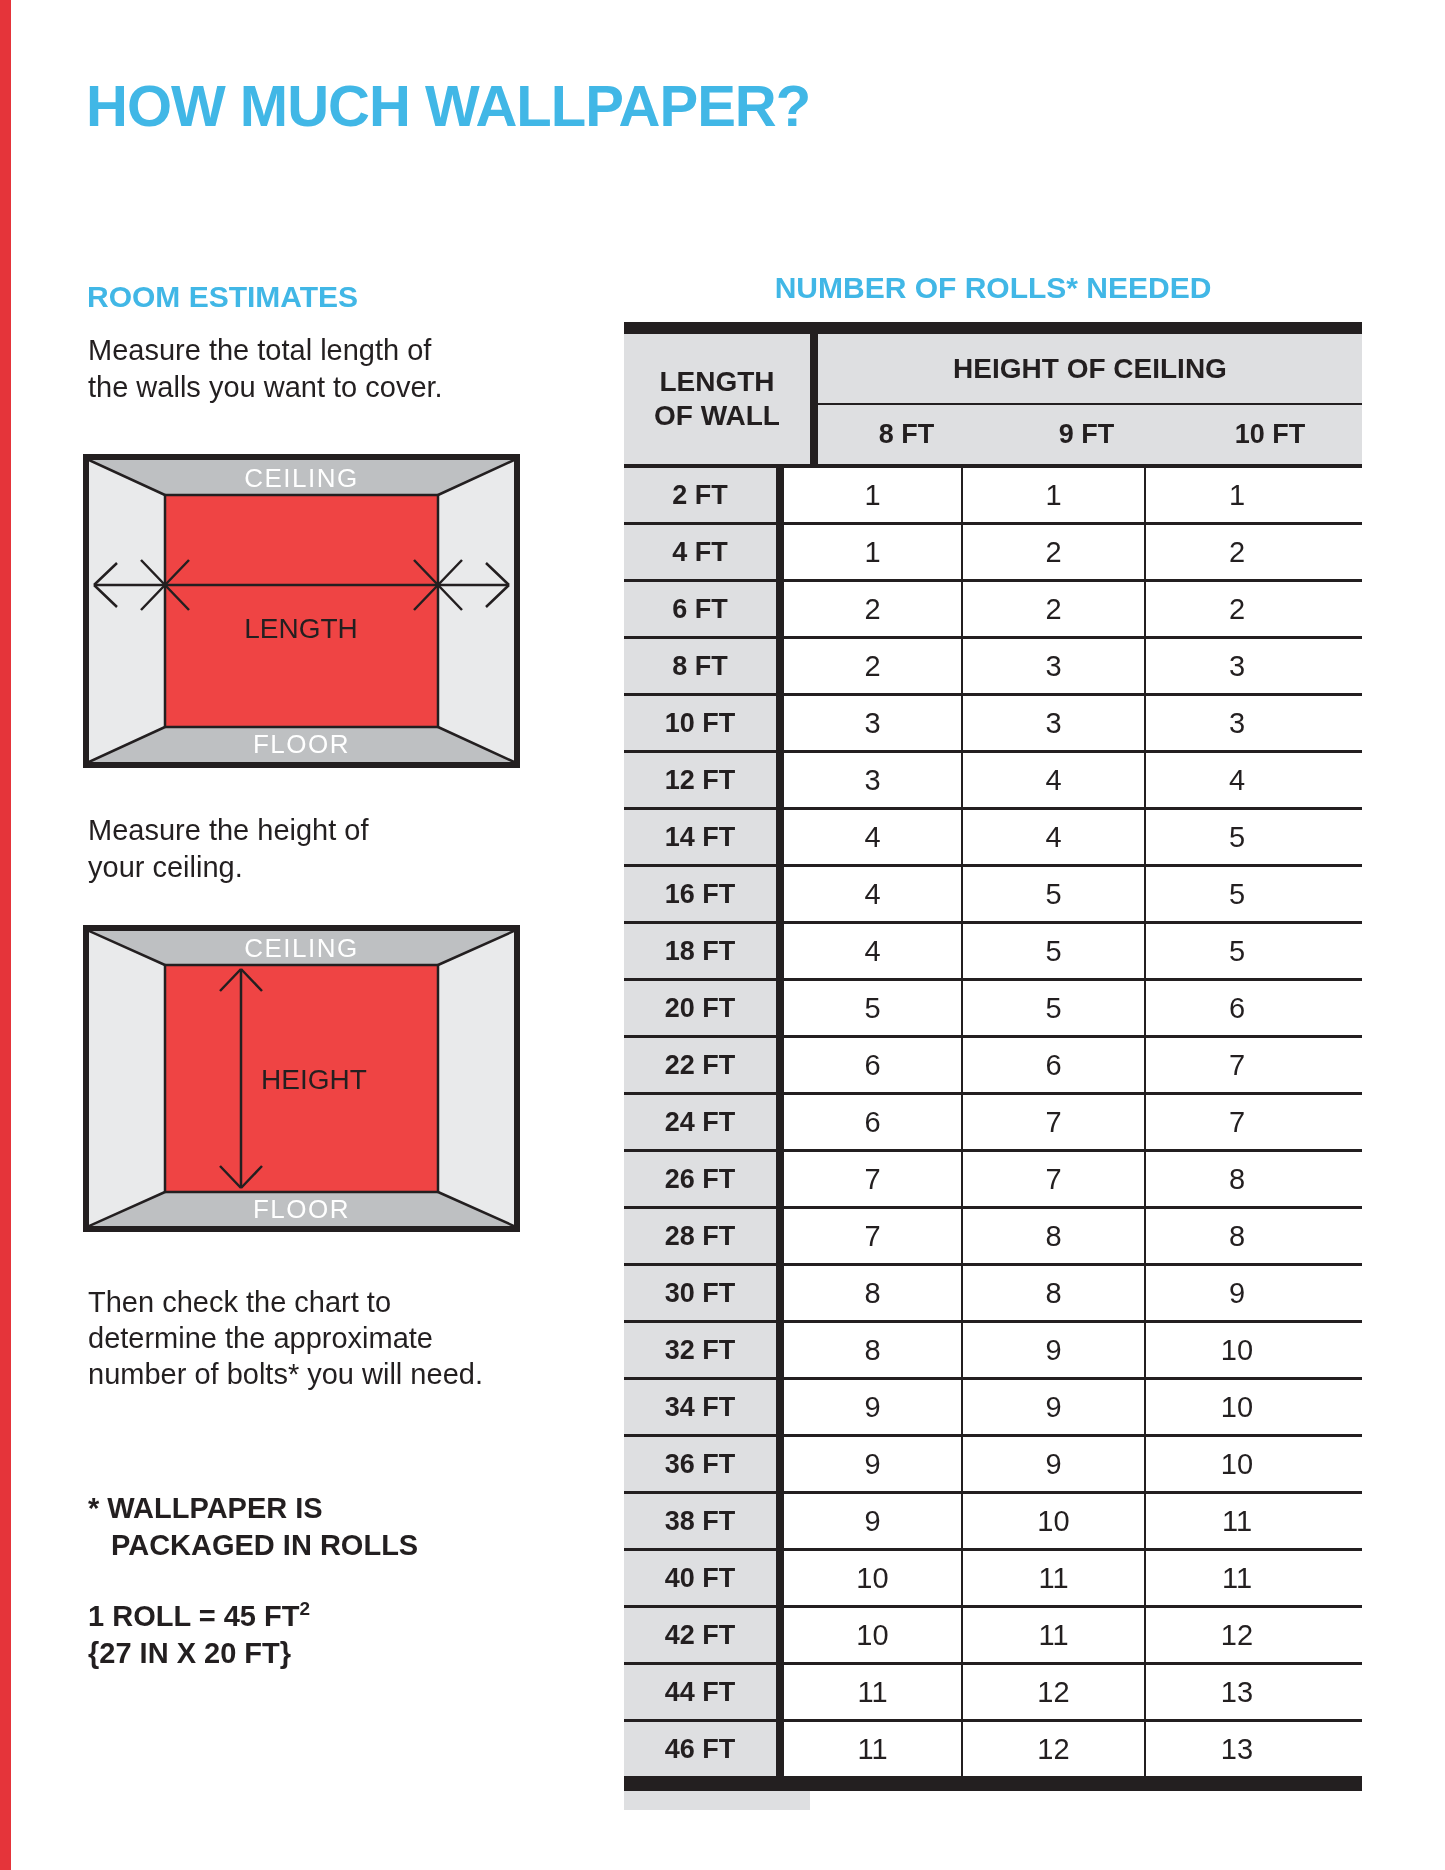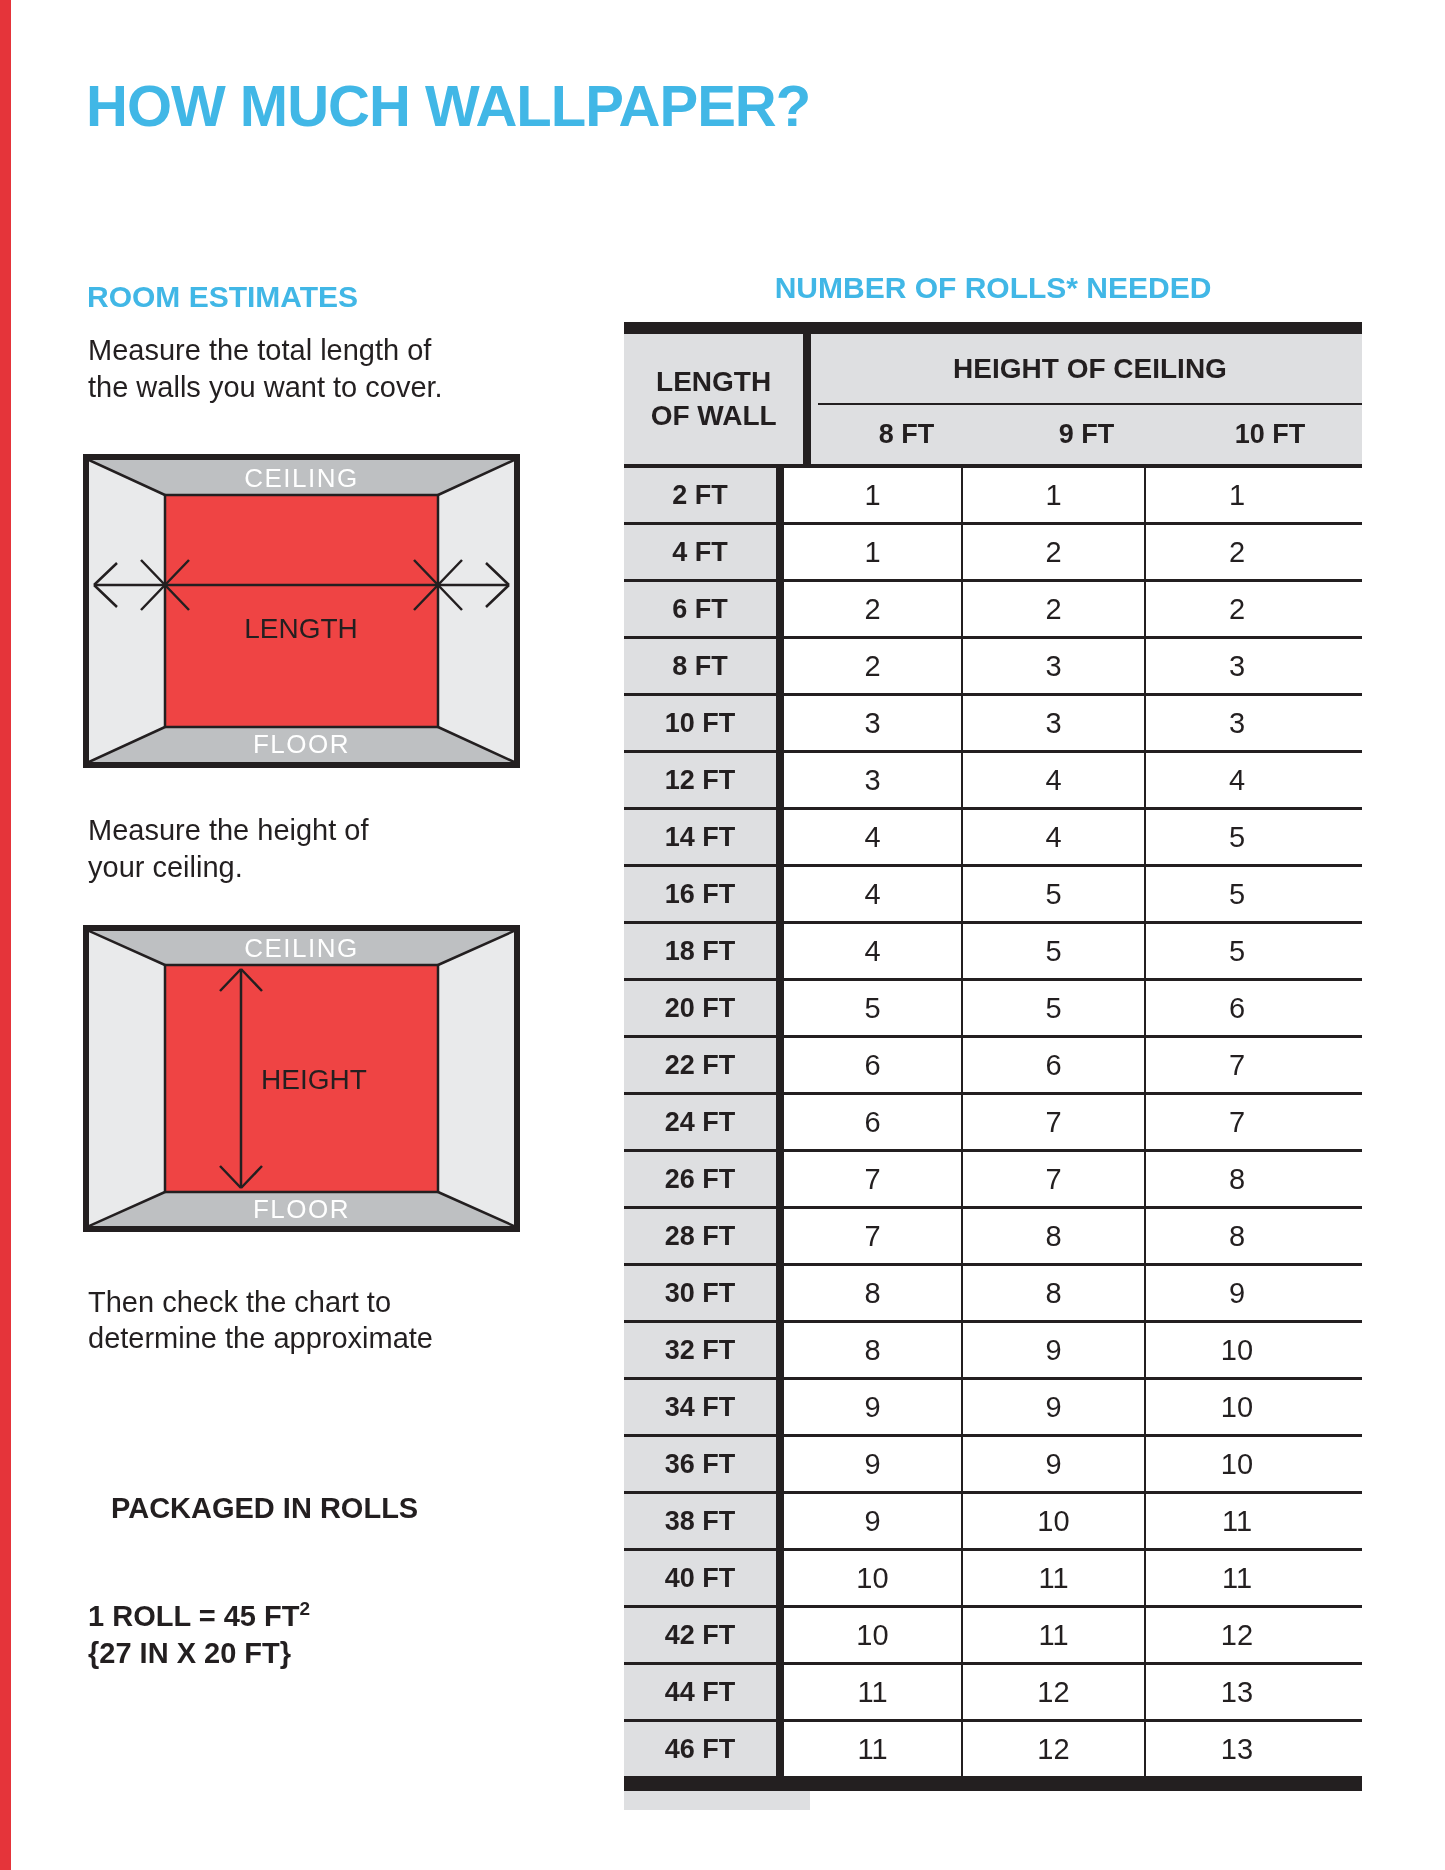--- a/index.html
+++ b/index.html
@@ -29,21 +29,21 @@
   .diagram svg{position:absolute;left:0;top:0;}
 
   
   .tbl-heading{font-size:30px;font-weight:bold;color:#41B7E6;}
   .tbl{position:absolute;left:624px;top:322px;width:738px;}
   .tbl-topbar{height:12px;background:#231F20;}
   .tbl-header{display:flex;height:130px;}
   .hdr-label{width:186px;background:#DEDFE1;display:flex;flex-direction:column;
     justify-content:center;align-items:center;font-size:28px;font-weight:bold;line-height:34px;}
   .vdivider{width:8px;background:#231F20;}
-  .hdr-right{width:544px;background:#DEDFE1;display:flex;flex-direction:column;padding-left:7px;}
+  .hdr-right{width:544px;background:#DEDFE1;display:flex;flex-direction:column;}
   .hdr-group{height:69px;border-bottom:2px solid #231F20;display:flex;
     align-items:center;justify-content:center;font-size:28px;font-weight:bold;}
   .hdr-cols{height:59px;display:flex;}
   .hdr-col{display:flex;align-items:center;justify-content:center;font-size:27px;font-weight:bold;}
   .hdr-col:nth-child(1){width:177px;}
   .hdr-col:nth-child(2){width:183px;}
   .hdr-col:nth-child(3){width:184px;}
   .tbl-row{display:flex;height:54px;border-top:3px solid #231F20;}
   .tbl-row:first-child{border-top:4px solid #231F20;}
   .row-label{width:152px;background:#DEDFE1;display:flex;align-items:center;
@@ -112,23 +112,25 @@
         <path d="M152,38 L131,60 M152,38 L173,60"></path>
         <path d="M152,257 L131,235 M152,257 L173,235"></path>
       </g>
       <text x="172" y="158" font-size="28" fill="#231F20" font-family="Liberation Sans, sans-serif">HEIGHT</text>
     </svg>
   </div>
 
   <div class="abs para" style="left:88px;top:1284px;line-height:36px;">
     <div>Then check the chart to</div>
     <div>determine the approximate</div>
+    <div>number of bolts* you will need.</div>
   </div>
 
   <div class="abs footnote" style="left:88px;top:1490px;">
+    <div>* WALLPAPER IS</div>
     <div class="line2">PACKAGED IN ROLLS</div>
   </div>
 
   <div class="abs rollinfo" style="left:88px;top:1590px;">
     <div><span>1 ROLL = 45 FT</span><sup>2</sup></div>
     <div>{27 IN X 20 FT}</div>
   </div>
 
   <div class="abs tbl-heading" style="left:624px;top:271px;width:738px;text-align:center;">NUMBER OF ROLLS* NEEDED</div>
 

